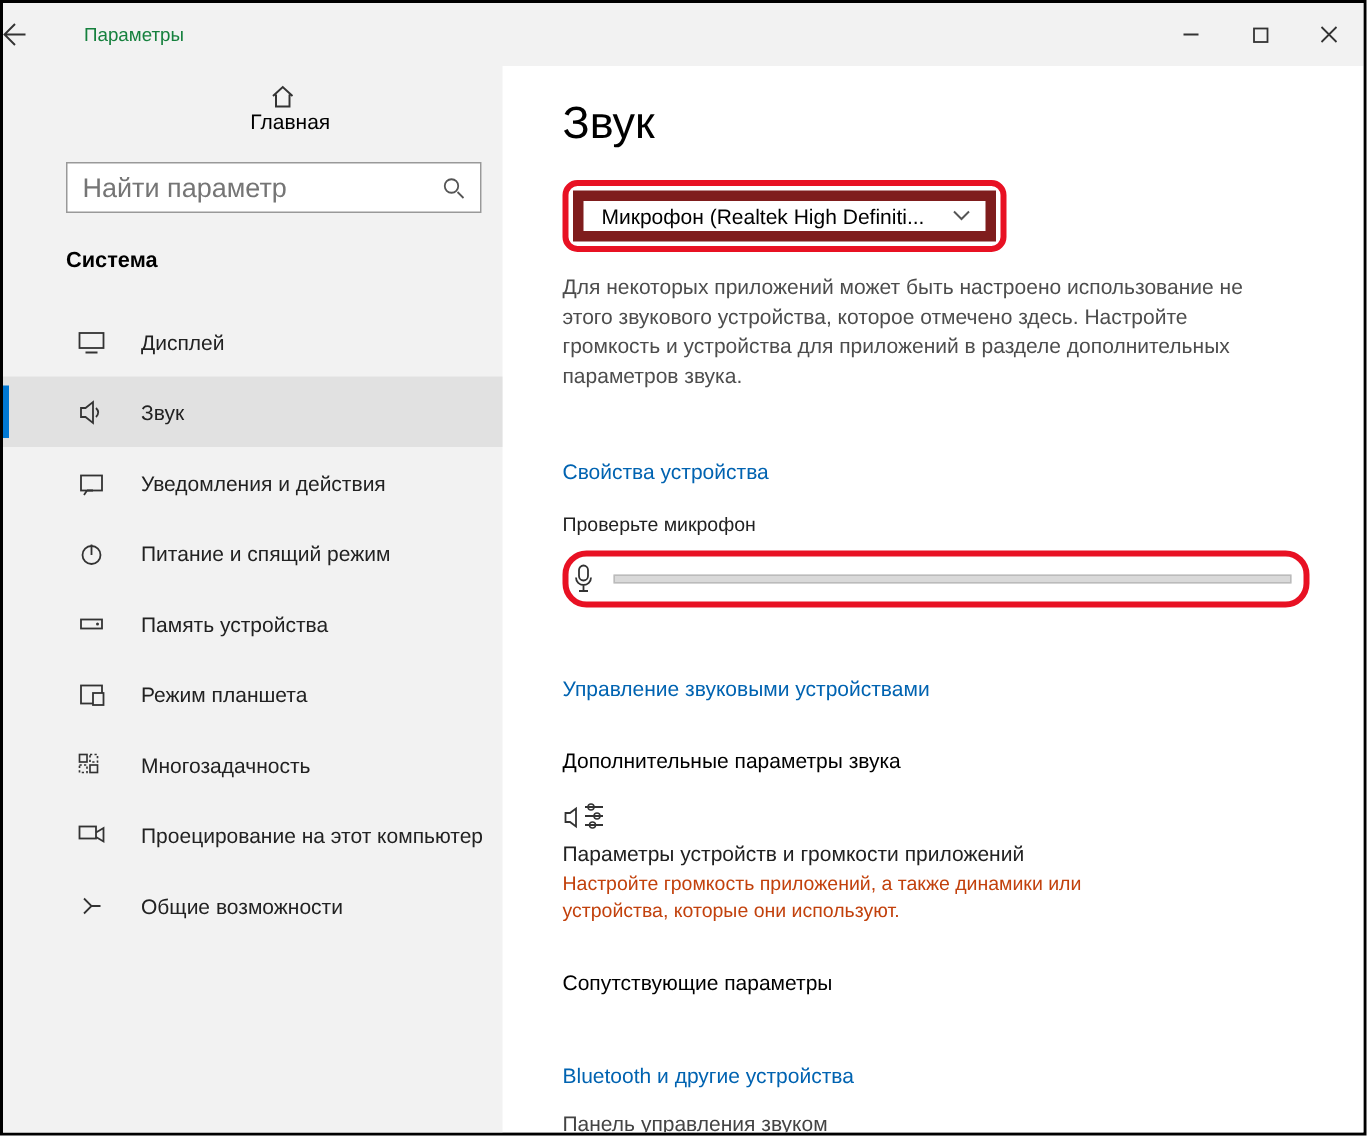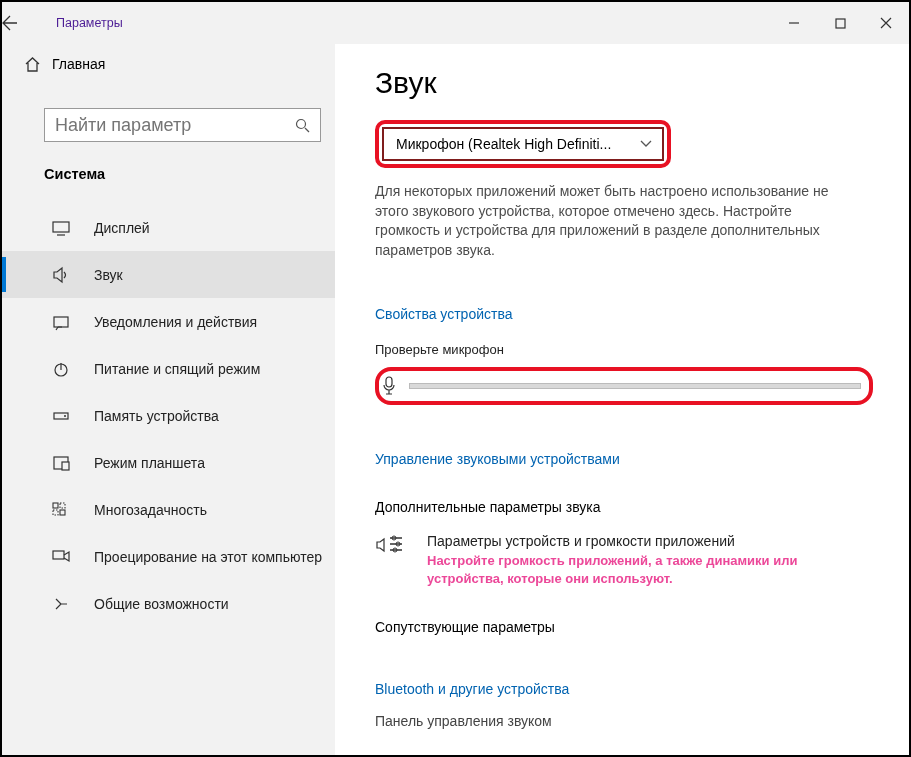--- a/index.html
+++ b/index.html
@@ -10,41 +10,42 @@
     overflow: hidden;
     border: 2px solid #000;
   }
   
   .titlebar {
     height: 42px;
     display: flex; align-items: center;
     background: #f2f2f2;
   }
   .titlebar .back { width: 46px; text-align: center; font-size: 16px; color: #333; }
-  .titlebar .title { font-size: 12.5px; color: #4c1d95; flex: 0 0 auto; padding-left: 8px;}
+  .titlebar .title { font-size: 12.5px; color: #15803d; flex: 0 0 auto; padding-left: 8px;}
   .titlebar .spacer { flex: 1; }
   .titlebar .ctrl {
     width: 46px; height: 42px;
     display: flex; align-items: center; justify-content: center;
     font-size: 12px; color: #333;
   }
 
   .layout { display: flex; height: calc(100% - 42px); background: #fff; }
   
   .sidebar {
     width: 333px;
     background: #f2f2f2;
     padding: 12px 0 0 0;
     display: flex; flex-direction: column;
   }
   .home-row {
-    display: flex; 
+    display: flex; align-items: center;
     height: 42px;
-    padding-left: 22px;
+    padding-left: 50px;
     font-size: 14px;
+    flex-direction: column;
   }
   .home-row .ico { width: 28px; }
   .search-wrap { padding: 10px 14px 6px 42px; }
   .search {
     display: flex; align-items: center;
     height: 34px;
     background: #fff;
     border: 1px solid #999;
     padding: 0 10px;
   }
@@ -92,21 +93,21 @@
   }
   .dropdown-hl {
     border: 4px solid #e81123;
     border-radius: 10px;
     padding: 3px;
     width: 296px;
     margin-bottom: 14px;
   }
   .dropdown {
     height: 34px;
-    border: 2px solid #7f1d1d;
+    border: 7px solid #7f1d1d;
     display: flex; align-items: center; justify-content: space-between;
     padding: 0 10px 0 12px;
     font-size: 14px;
   }
   .dropdown .chev { font-size: 11px; color: #555; }
   .desc {
     font-size: 14px; color: #4d4d4d; line-height: 1.4;
     width: 480px;
     margin-bottom: 14px;
   }
@@ -125,25 +126,25 @@
   }
   .mic-bar .mico { width: 28px; text-align: center; color: #333; }
   .mic-bar .bar {
     flex: 1; height: 6px; background: #d9d9d9;
     border: 1px solid #bbb;
   }
   h2 {
     font-size: 14px; font-weight: 400; margin: 32px 0 18px 0;
   }
   .appvol {
-    display: flex; gap: 18px;
+    display: flex; gap: 2px; flex-direction: column;
   }
   .appvol .avico { width: 34px; padding-top: 2px; }
   .appvol .title2 { font-size: 14px; color: #222; margin-bottom: 3px; }
-  .appvol .desc2 { font-size: 13px; color: #ec4899; line-height: 1.35; width: 400px; font-weight: bold;}
+  .appvol .desc2 { font-size: 13px; color: #c2410c; line-height: 1.35; width: 400px;}
   .cutoff-link { font-size: 14px; color: #444; margin-top:14px;}
   svg { display: block; }
 </style>
 </head>
 <body>
 
 <div class="titlebar">
   <div class="back">
     <svg width="16" height="16" viewBox="0 0 16 16">
         <path d="M8 1 L1 8 L8 15 M1 8 H15" stroke="#333" stroke-width="1.3" fill="none"></path>

